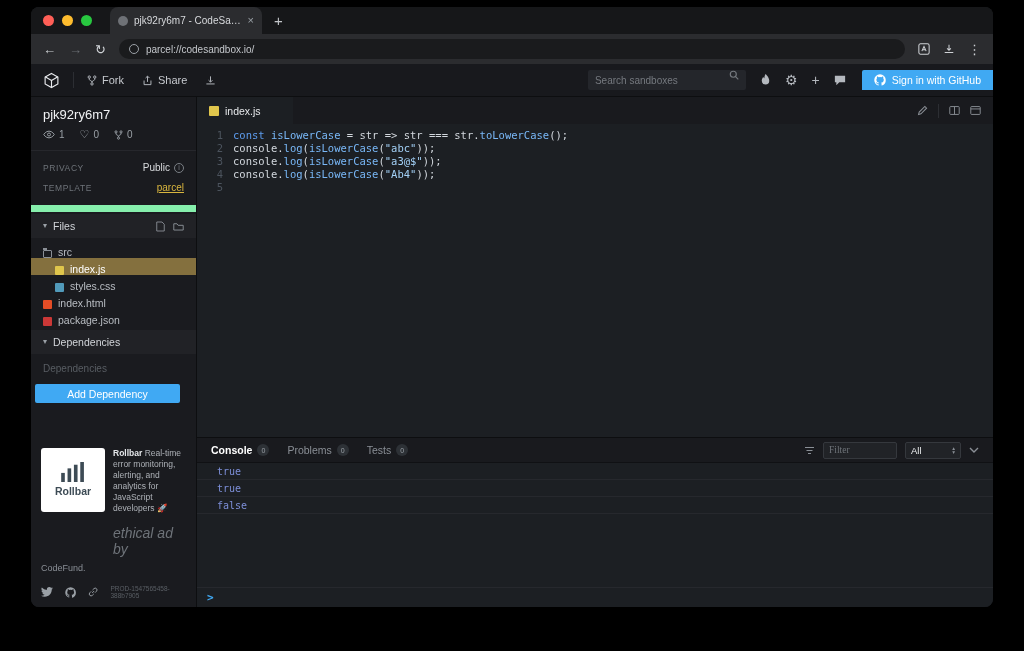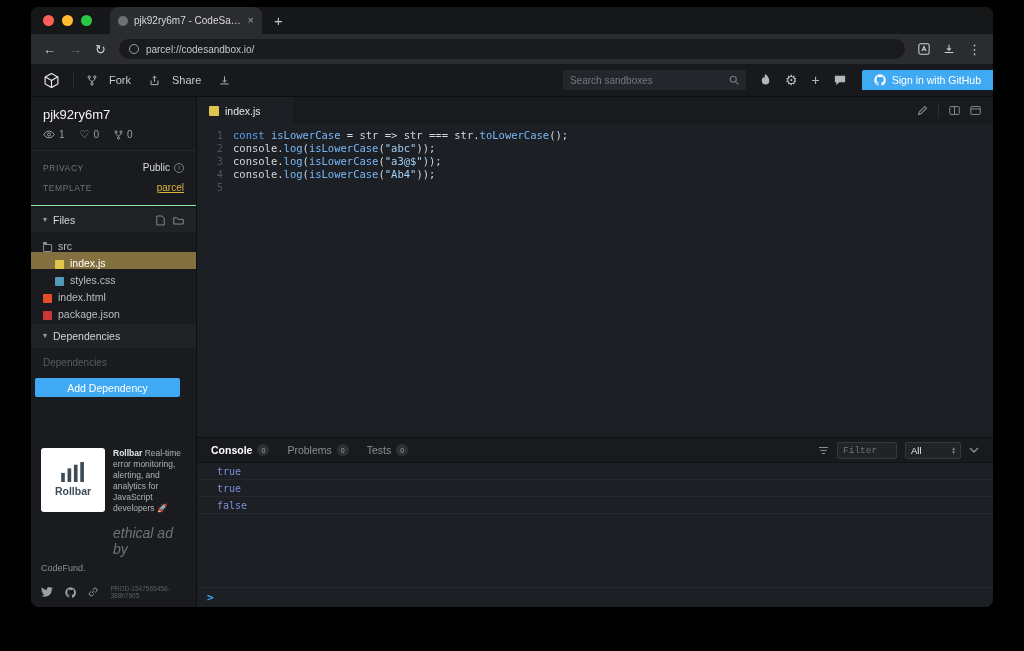--- a/index.html
+++ b/index.html
@@ -20,36 +20,36 @@
 .navic{font-size:13px;color:#cfd2d6;line-height:1}
 .navic.dim{color:#686c71}
 .urlbar{flex:1;height:20px;background:#1a1b1d;border-radius:10px;display:flex;align-items:center;gap:7px;padding:0 10px;min-width:0}
 .siteinfo{width:10px;height:10px;border:1px solid #9aa0a6;border-radius:50%;flex:none}
 .urltext{font-size:10px;color:#c4c7cb;white-space:nowrap}
 .chromeicons{display:flex;gap:13px;align-items:center;color:#cfd2d6}
 
 .cs-header{height:33px;background:#18191d;border-bottom:1px solid #0d0e10;display:flex;align-items:center;padding-left:12px;flex:none}
 .cs-logo{margin-right:13px}
 .hdr-div{width:1px;height:16px;background:#2c2e33;margin-right:13px}
-.hbtn{display:flex;align-items:center;gap:12px;color:#c6c9ce;font-size:11px;margin-right:18px}
+.hbtn{display:flex;align-items:center;gap:5px;color:#c6c9ce;font-size:11px;margin-right:18px}
 .hdr-right{margin-left:auto;display:flex;align-items:center;gap:14px}
-.searchbox{width:183px;height:20px;background:#24262b;border-radius:2px;display:flex;align-items:center;padding:0 7px;gap:20px;color:#75797f}
+.searchbox{width:158px;height:20px;background:#24262b;border-radius:2px;display:flex;padding:0 7px;gap:20px;color:#75797f}
 .searchbox input{flex:1;background:transparent;border:none;outline:none;color:#c9ccd1;font-size:10px;font-family:inherit;min-width:0}
 .searchbox input::placeholder{color:#75797f}
 .hic{color:#b4b8be}
 .uicon{font-size:14px;color:#b4b8be;line-height:1}
 .signin{align-self:stretch;background:#40a9f3;display:flex;align-items:center;gap:6px;padding:0 12px;color:#fff;font-size:10.5px;margin-left:2px;border-radius:2px 0 0 0}
 
 .content{flex:1;display:flex;min-height:0}
 .sidebar{width:166px;background:#1a1b1f;border-right:1px solid #0d0e10;display:flex;flex-direction:column;flex:none;min-height:0}
 .ws-title{padding:10px 12px 7px;font-size:13px;color:#f1f2f4}
 .stats{display:flex;gap:15px;padding:0 12px 10px;border-bottom:1px solid #26272c;align-items:center}
 .stat{display:flex;align-items:center;gap:4px;color:#9aa0a6;font-size:10px}
 .heart{font-size:11px;line-height:1}
-.meta{padding:2px 12px 12px;border-bottom:1px solid #86efac}
+.meta{padding:2px 12px 12px;border-bottom:7px solid #86efac}
 .meta-row{display:flex;justify-content:space-between;align-items:center;margin-top:9px}
 .meta-label{font-size:8.5px;letter-spacing:.6px;color:#6e7379}
 .meta-value{font-size:10px;color:#d8dadd;display:flex;align-items:center;gap:4px}
 .info-circ{width:10px;height:10px;border:1px solid #7a7f85;border-radius:50%;font-size:7px;color:#7a7f85;display:flex;align-items:center;justify-content:center;line-height:1}
 .tpl-link{color:#d9b63e;text-decoration:underline;font-size:10px}
 .sect{height:24px;display:flex;align-items:center;gap:6px;padding:0 12px;color:#d2d5d9;font-size:10.5px;background:rgba(255,255,255,.03);margin-top:2px;flex:none}
 .chev{font-size:8px;color:#9aa0a6;line-height:1}
 .sect-icons{margin-left:auto;display:flex;gap:8px;align-items:center;color:#8a8f96}
 .tree{padding:3px 0 2px}
 .frow{height:17px;display:flex;align-items:flex-end;gap:6px;font-size:10.5px;color:#b9bdc3;padding-left:12px}
@@ -90,21 +90,21 @@
 .tk-st{color:#a3d1f7}
 .tk-vr,.tk-op,.tk-pl{color:#d3d8de}
 
 .dtools{height:170px;display:flex;flex-direction:column;flex:none;border-top:1px solid #0d0e10}
 .dt-head{height:25px;background:#191a1e;border-bottom:1px solid #101114;display:flex;align-items:center;padding:0 14px;flex:none}
 .dtabs{display:flex;gap:18px;align-items:center}
 .dtab{display:flex;align-items:center;gap:5px;font-size:10.5px;color:#8a8f96}
 .dtab.active .dtab-label{color:#fff;font-weight:bold}
 .badge{width:12px;height:12px;border-radius:50%;background:#2d3136;color:#9aa0a6;font-size:7px;display:flex;align-items:center;justify-content:center}
 .dt-right{margin-left:auto;display:flex;align-items:center;gap:8px;color:#8a8f96}
-.filterbox{width:60px;height:17px;background:#212327;border:1px solid #35383d;border-radius:2px;color:#b9bdc3;font-size:9.5px;padding:0 5px;outline:none;font-family:Liberation Mono, monospace}
+.filterbox{width:74px;height:17px;background:#212327;border:1px solid #35383d;border-radius:2px;color:#b9bdc3;font-size:9.5px;padding:0 5px;outline:none;font-family:Liberation Serif, serif}
 .filterbox::placeholder{color:#6e7379}
 .allsel{width:56px;height:17px;background:#212327;border:1px solid #35383d;border-radius:2px;display:flex;align-items:center;justify-content:space-between;padding:0 5px;font-size:9.5px;color:#eceef0}
 .spin{display:flex;flex-direction:column;font-size:5.5px;line-height:4.5px;color:#8a8f96}
 .dt-body{flex:1;overflow:hidden;display:flex;flex-direction:column}
 .crow{height:17px;flex:none;display:flex;align-items:center;padding-left:20px;border-bottom:1px solid #26282d;font-family:"DejaVu Sans Mono",monospace;font-size:10px;color:#7d8fd8}
 .dt-prompt{height:20px;flex:none;border-top:1px solid #26282d;display:flex;align-items:center;padding-left:10px;font-family:"DejaVu Sans Mono",monospace;font-size:11px;color:#40a9f3;font-weight:bold}
 </style>
 </head>
 <body>
 

